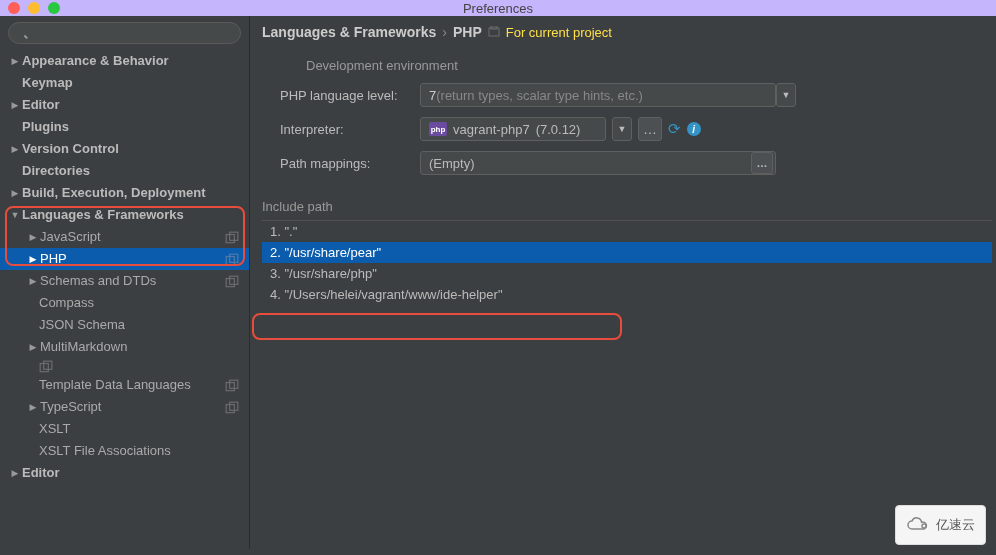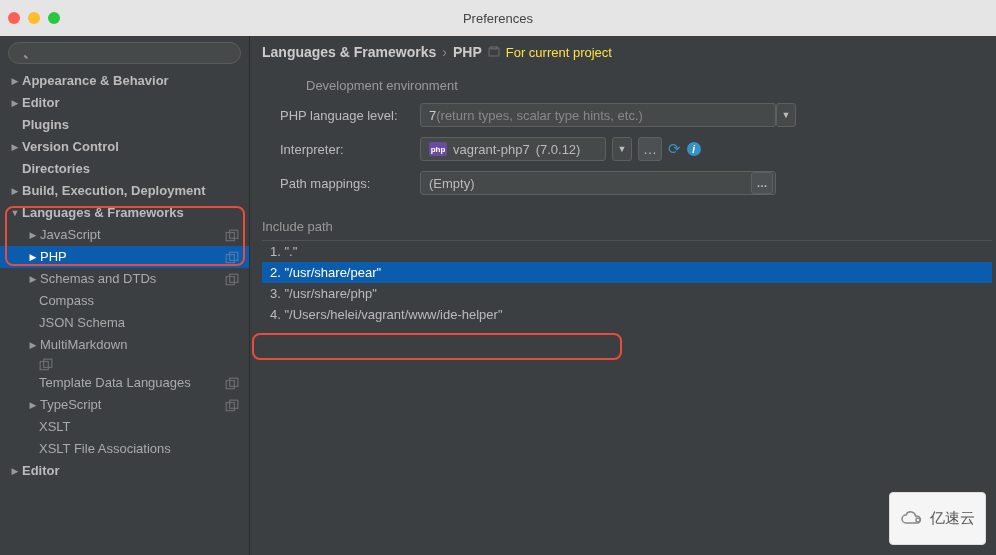--- a/index.html
+++ b/index.html
@@ -7,22 +7,22 @@
   font-family: -apple-system, "Helvetica Neue", Arial, sans-serif;
   font-size: 13px;
   color: #bbb;
   background: #3c3f41;
   width: 996px;
   height: 555px;
   overflow: hidden;
   position: relative;
 }
 .titlebar {
-  height: 36px;
-  background: #e5e5e5;
+  height: 16px;
+  background: #c4b5fd;
   display: flex;
   align-items: center;
   padding: 0 8px;
   position: relative;
 }
 .traffic { display: flex; gap: 8px; }
 .dot { width: 12px; height: 12px; border-radius: 50%; }
 .dot.red { background: #ff5f57; }
 .dot.yellow { background: #febc2e; }
 .dot.green { background: #28c840; }
@@ -258,23 +258,23 @@
 .watermark {
   position: absolute;
   right: 10px;
   bottom: 10px;
   display: flex;
   align-items: center;
   gap: 6px;
   background: rgba(255,255,255,0.95);
   border: 1px solid #ddd;
   border-radius: 4px;
-  padding: 16px 10px;
+  padding: 10px 10px;
   color: #555;
-  font-size: 15px;
+  font-size: 13px;
 }
 .watermark .cloud {
   width: 24px; height: 16px;
 }
 </style>
 </head>
 <body>
 
 <div class="titlebar">
   <div class="traffic">
@@ -289,20 +289,24 @@
   <div class="sidebar">
     <div class="search-wrap">
       <div class="search-box">
         <input class="search" type="text" placeholder="" style="">
       </div>
     </div>
     <ul class="tree" id="tree">
         <li class="d0">
           <span class="arrow">▶</span>
           <span class="label">Appearance &amp; Behavior</span>
+        </li>
+        <li class="d0">
+          <span class="arrow"></span>
+          <span class="label">Keymap</span>
         </li>
         <li class="d0">
           <span class="arrow">▶</span>
           <span class="label">Editor</span>
         </li>
         <li class="d0">
           <span class="arrow"></span>
           <span class="label">Plugins</span>
         </li>
         <li class="d0">

